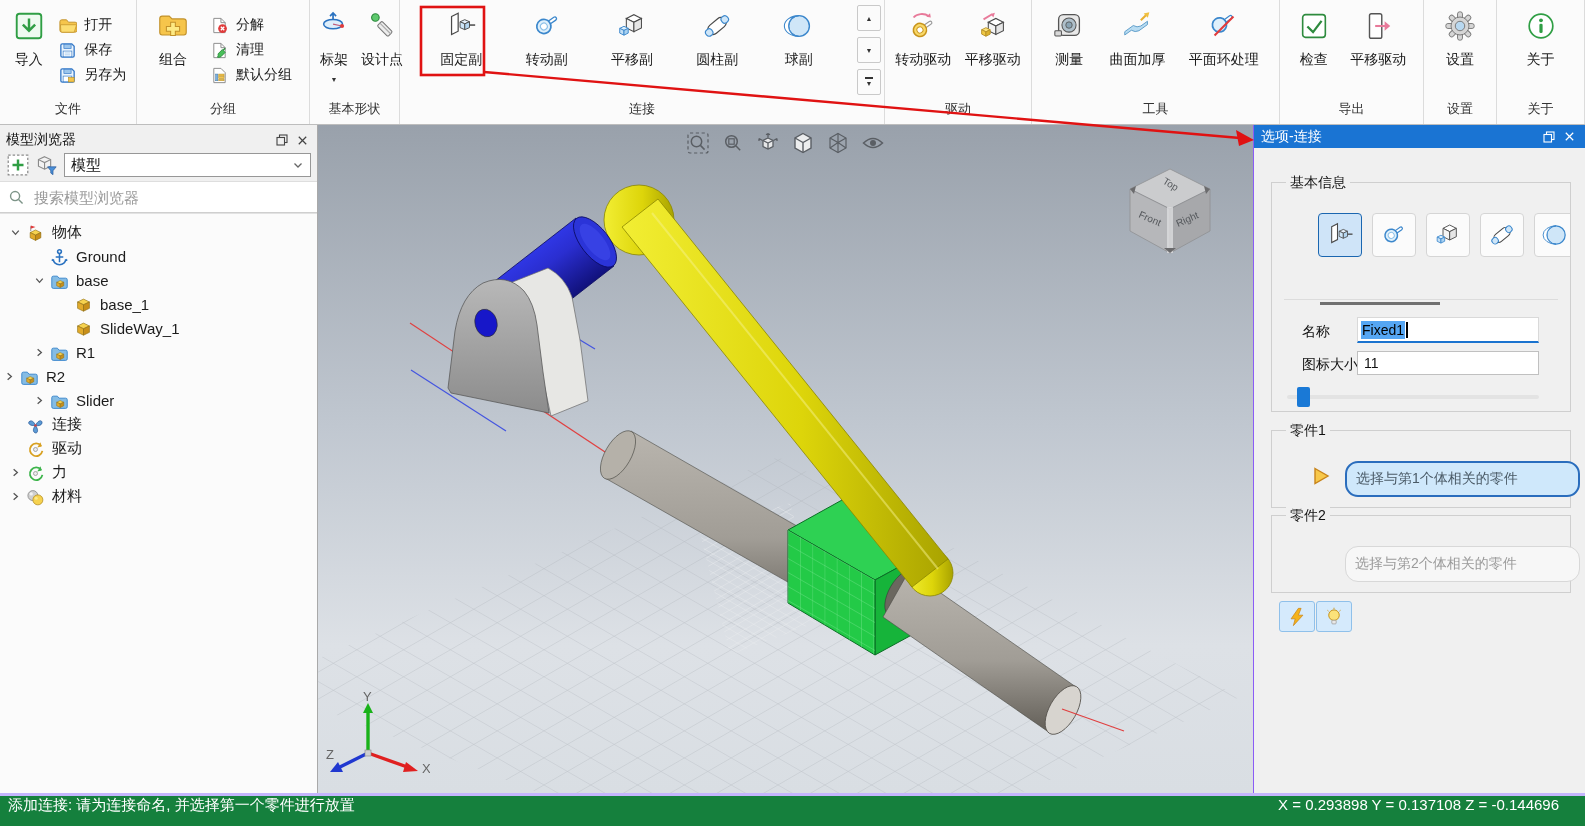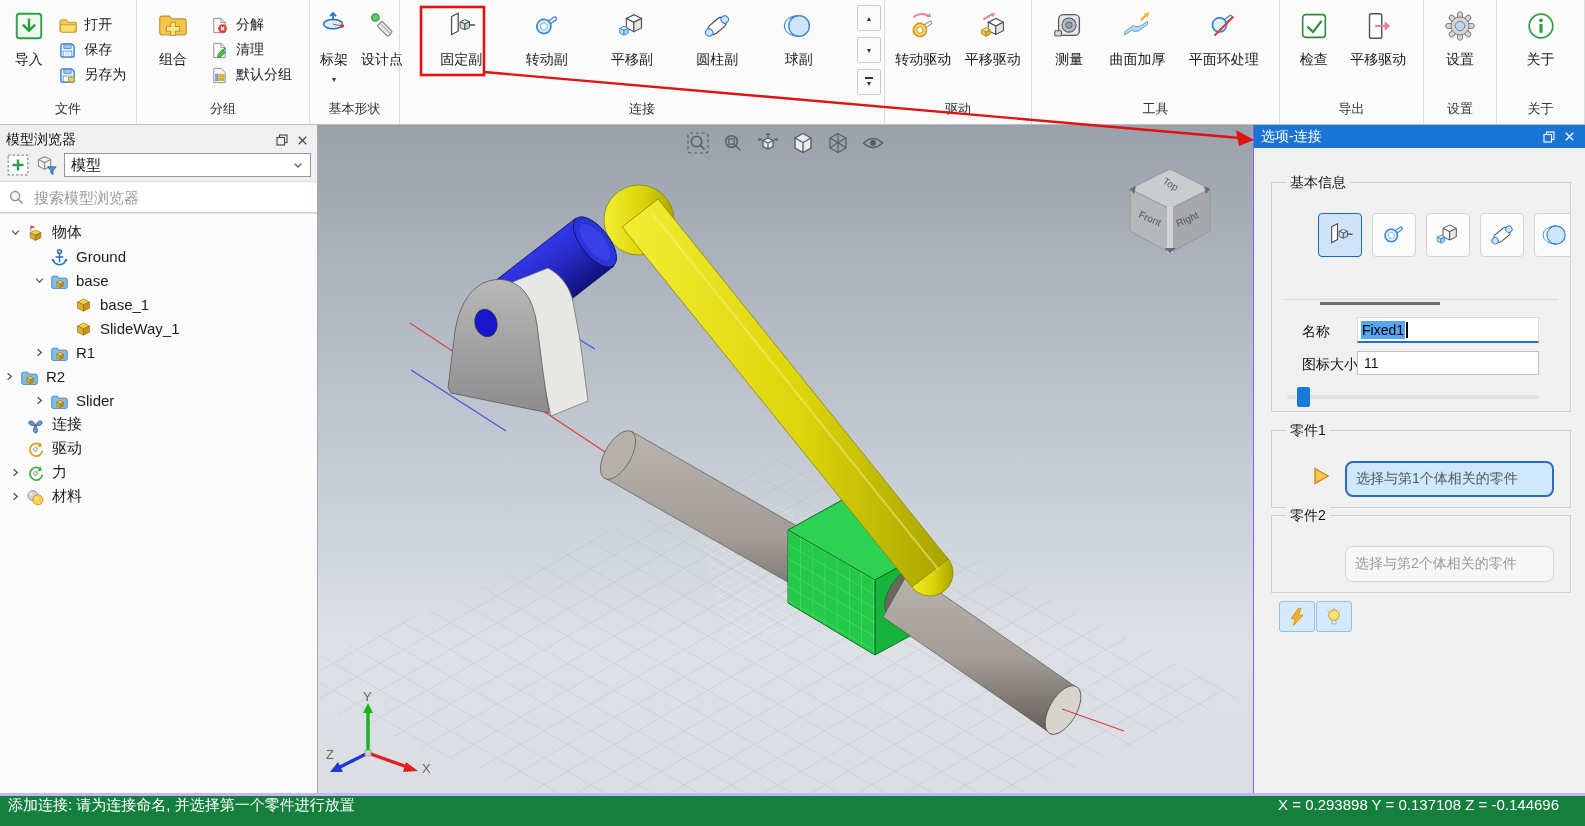--- a/index.html
+++ b/index.html
@@ -68,21 +68,21 @@
   .namebox{position:absolute;left:85px;top:134px;width:182px;height:26px;background:#fff;
            border:1px solid #d9d9d9;border-bottom:2px solid #1a73cf;box-sizing:border-box;
            display:flex;align-items:center;padding-left:3px;font-size:14px}
   .namebox .sel{background:#55a6f3;color:#000;padding:1px 1px}
   .namebox .ibar{width:1.5px;height:16px;background:#000;margin-left:1px}
   .sizebox{position:absolute;left:85px;top:168px;width:182px;height:24px;background:#fff;
            border:1px solid #c0c0c0;box-sizing:border-box;font-size:14px;color:#111;
            font-family:"Liberation Sans",sans-serif;padding:0 0 0 6px;outline:none}
   .sltrack{position:absolute;left:15px;top:212px;width:252px;height:4px;background:#e3e3e3;border-radius:2px}
   .slhandle{position:absolute;left:25px;top:204px;width:13px;height:20px;background:#1a79d6;border-radius:2px}
-  .pickfield{position:absolute;left:73px;top:30px;width:209px;height:36px;box-sizing:border-box;border-radius:8px;
+  .pickfield{position:absolute;left:73px;top:30px;width:235px;height:36px;box-sizing:border-box;border-radius:13px;
              display:flex;align-items:center;padding:2px 9px;font-size:14px;white-space:nowrap;overflow:hidden}
   .pf1{background:#cfe8fb;border:2px solid #2a6dbd;color:#4a5a66}
   .pf2{background:#f7f7f7;border:1px solid #d8d8d8;color:#9a9a9a}
   .playic{position:absolute;left:38px;top:34px;width:22px;height:22px}
   .lbbtn{position:absolute;top:476px;width:34px;height:29px;background:#d5eafc;border:1px solid #8fc0ea;
          border-radius:3px;display:flex;align-items:center;justify-content:center}
   
   .statusbar{position:absolute;left:0;right:0;bottom:0;height:33px;background:#15803d;border-top:3px solid #c4b5fd;
              display:flex;align-items:flex-start;justify-content:space-between;padding:0 26px 0 8px;
              box-sizing:border-box;color:#fff;font-size:15px;z-index:6}

